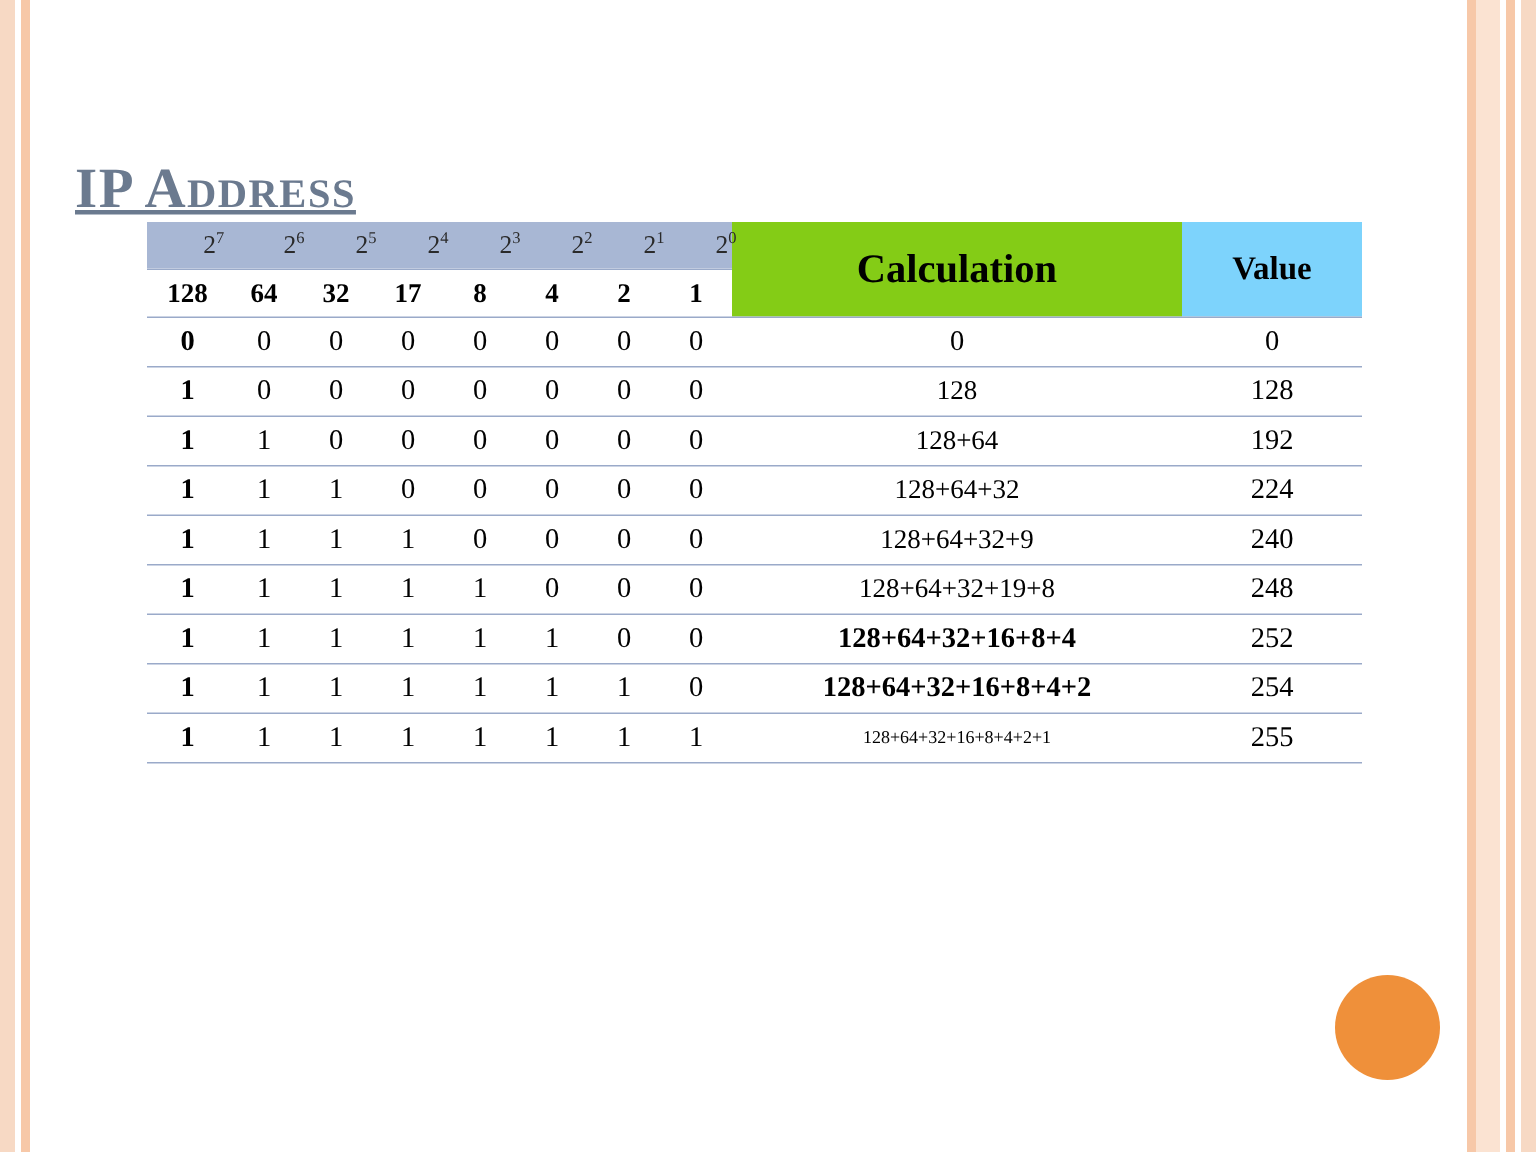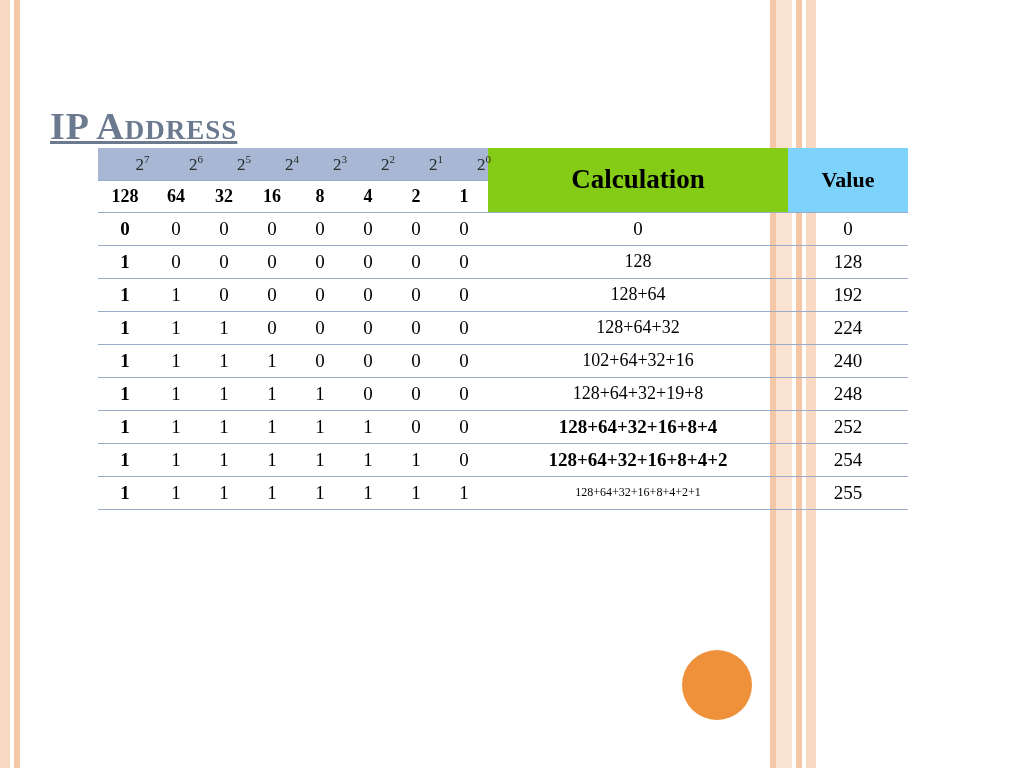--- a/index.html
+++ b/index.html
@@ -1,17 +1,17 @@
 <!DOCTYPE html>
 <html><head>
 <meta charset="utf-8">
 <style>
   * { box-sizing: border-box; margin: 0; padding: 0; }
   html, body { width: 1024px; height: 768px; overflow: hidden; background: #fff; font-family: Georgia, 'Times New Roman', serif; }
-  .slide { position: relative; width: 816px; height: 768px; background: #fff; }
+  .slide { position: relative; width: 1024px; height: 768px; background: #fff; }
 
   .stripe-left-outer { position: absolute; left: 0; top: 0; width: 10px; height: 768px; background: #f7d9c4; }
   .stripe-left-mid   { position: absolute; left: 10px; top: 0; width: 4px; height: 768px; background: #fff; }
   .stripe-left-inner { position: absolute; left: 14px; top: 0; width: 6px; height: 768px; background: #f7c8a8; }
 
   .stripe-right-1 { position: absolute; right: 0; top: 0; width: 10px; height: 768px; background: #f7d9c4; }
   .stripe-right-2 { position: absolute; right: 10px; top: 0; width: 4px; height: 768px; background: #fff; }
   .stripe-right-3 { position: absolute; right: 14px; top: 0; width: 6px; height: 768px; background: #f7c8a8; }
   .stripe-right-4 { position: absolute; right: 20px; top: 0; width: 4px; height: 768px; background: #fff; }
   .stripe-right-5 { position: absolute; right: 24px; top: 0; width: 16px; height: 768px; background: #fbe3d2; }
@@ -85,21 +85,21 @@
             <th class="hdr-power">2<sup>2</sup></th>
             <th class="hdr-power">2<sup>1</sup></th>
             <th class="hdr-power">2<sup>0</sup></th>
             <th class="hdr-big" rowspan="2">Calculation</th>
             <th class="hdr-val" rowspan="2">Value</th>
           </tr>
           <tr>
             <th class="hdr-dec">128</th>
             <th class="hdr-dec">64</th>
             <th class="hdr-dec">32</th>
-            <th class="hdr-dec">16</th>
+            <th class="hdr-dec">17</th>
             <th class="hdr-dec">8</th>
             <th class="hdr-dec">4</th>
             <th class="hdr-dec">2</th>
             <th class="hdr-dec">1</th>
           </tr>
         </thead>
         <tbody>
           <tr class="row0">
             <td class="bold">0</td>
             <td>0</td>
@@ -150,21 +150,21 @@
           </tr>
           <tr>
             <td class="bold">1</td>
             <td>1</td>
             <td>1</td>
             <td>1</td>
             <td>0</td>
             <td>0</td>
             <td>0</td>
             <td>0</td>
-            <td class="calc-cell">102+64+32+16</td>
+            <td class="calc-cell">128+64+32+9</td>
             <td>240</td>
           </tr>
           <tr>
             <td class="bold">1</td>
             <td>1</td>
             <td>1</td>
             <td>1</td>
             <td>1</td>
             <td>0</td>
             <td>0</td>

